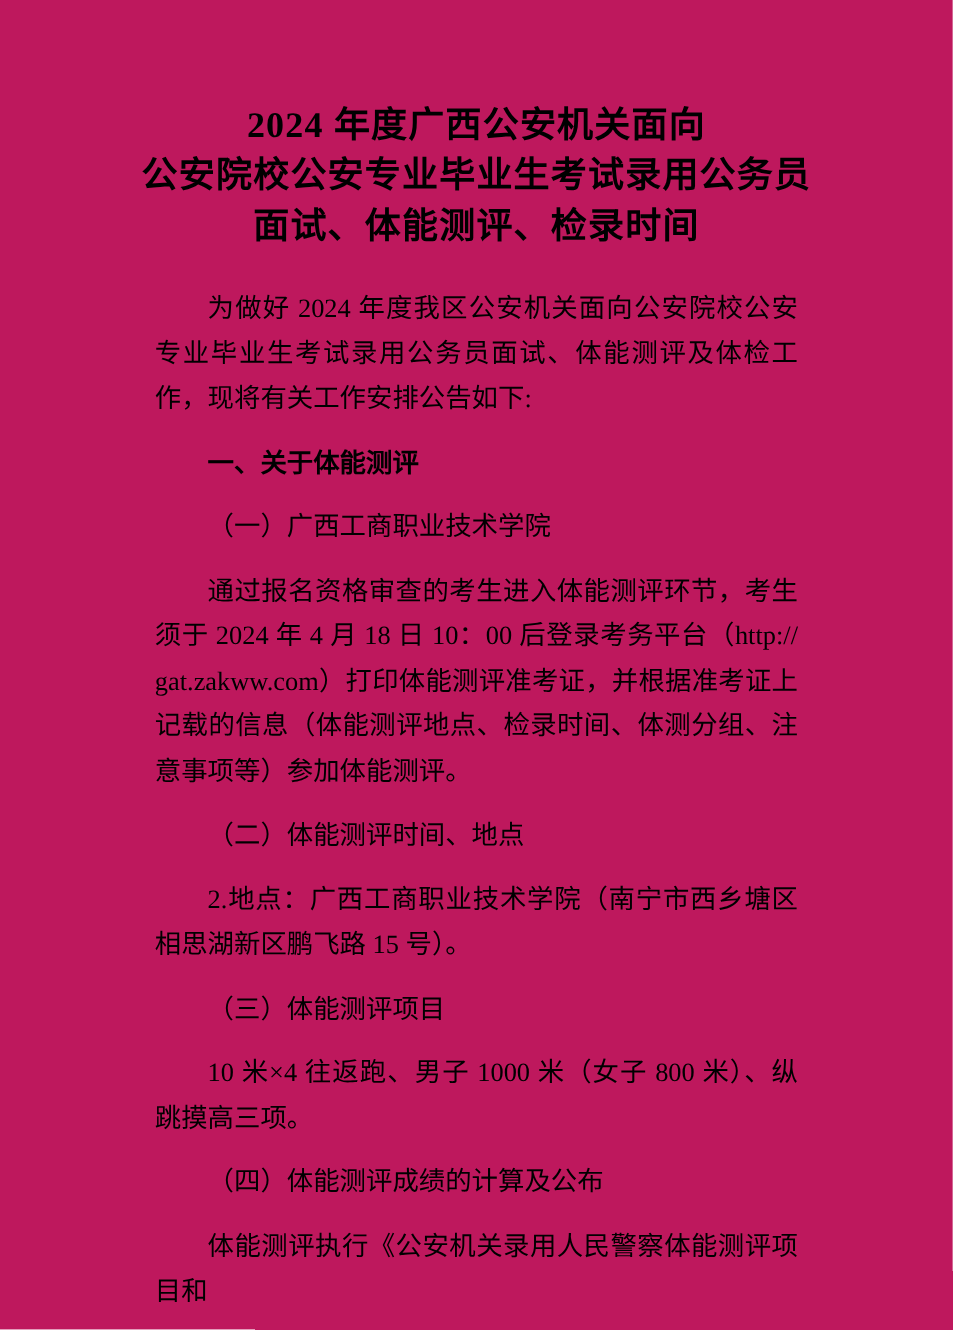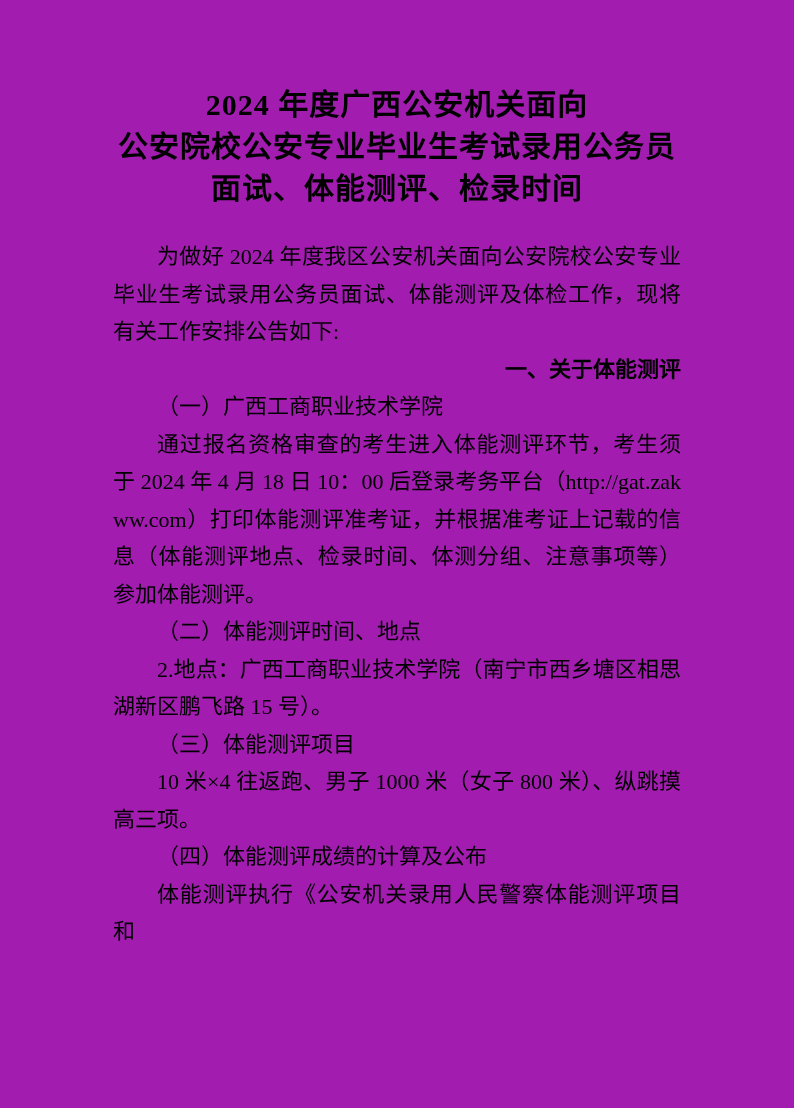--- a/index.html
+++ b/index.html
@@ -5,21 +5,21 @@
   html, body {
     margin: 0;
     padding: 0;
     background: #ffffff;
   }
   .page {
     position: relative;
     width: 794px;
     height: 1108px;
     margin: 0 auto;
-    background: #a21caf;
+    background: #be185d;
     color: #000000;
     box-sizing: border-box;
     padding: 84px 113px 0 113px;
     overflow: hidden;
     font-family: "Liberation Serif", "DejaVu Serif", serif;
   }
   .doc-title {
     margin: 0;
     text-align: center;
     font-size: 30px;
@@ -30,28 +30,28 @@
   }
   .title-line { display: block; }
   .doc-body {
     margin-top: 28px;
     font-size: 22px;
     line-height: 37.5px;
     text-align: justify;
     text-justify: inter-ideograph;
   }
   .para {
-    margin: 0;
+    margin: 16px;
     text-indent: 2em;
     word-break: break-all;
   }
   .heading1 {
     font-family: Liberation Serif, serif;
     font-weight: bold;
-    text-align: right;
+    text-align: left;
   }
   .heading2 {
     text-align: left;
   }
 </style>
 </head>
 <body>
 
 <div class="page">
 

